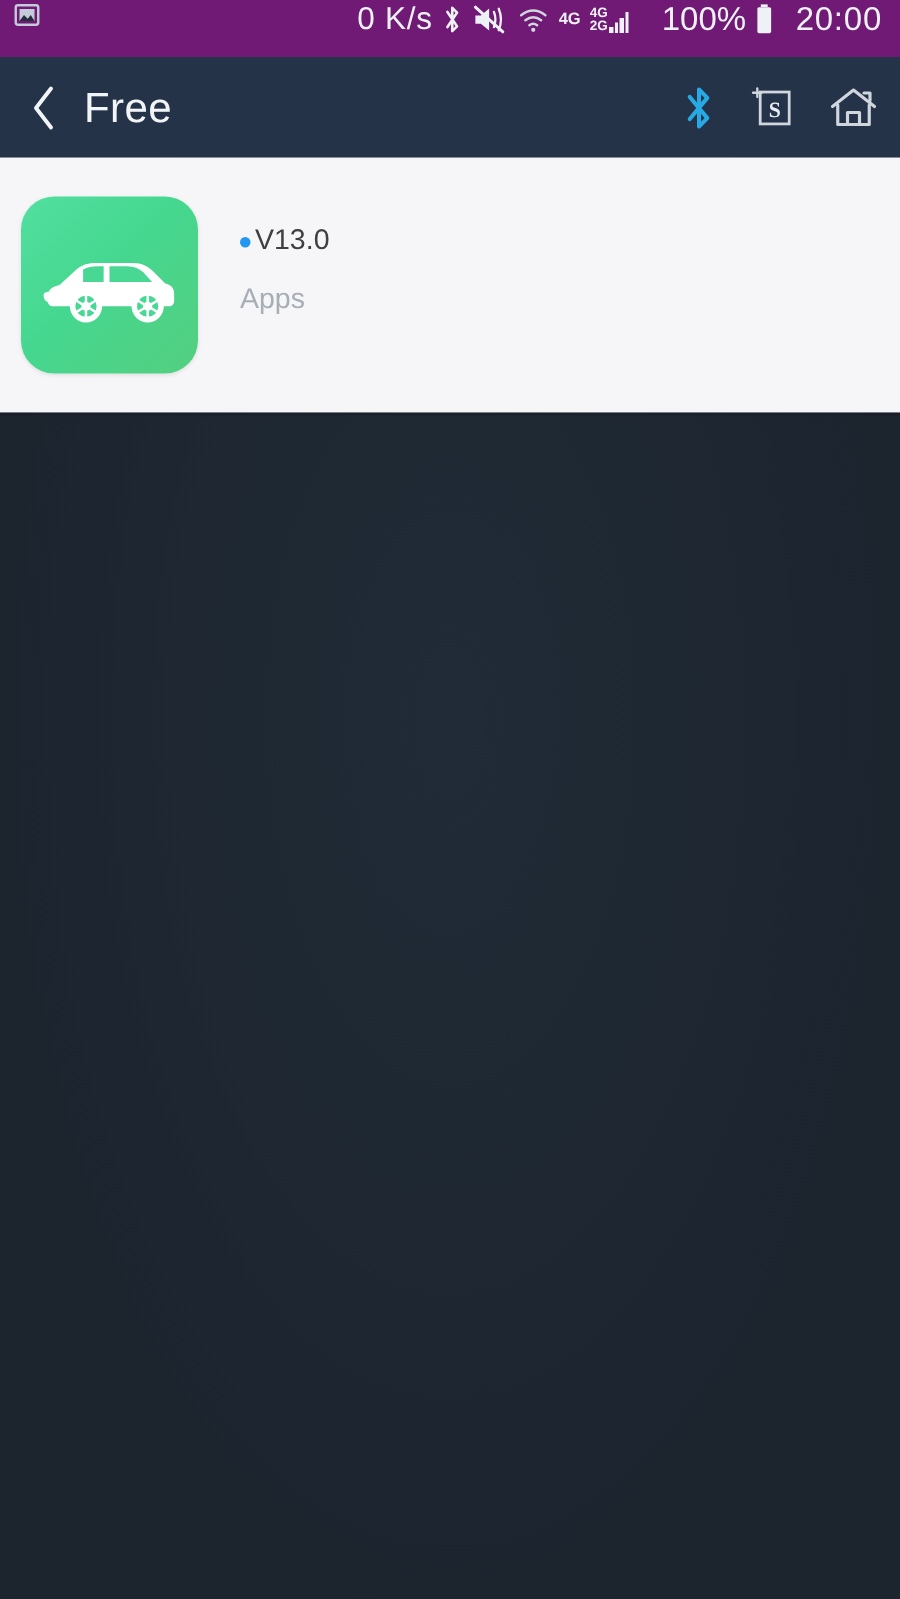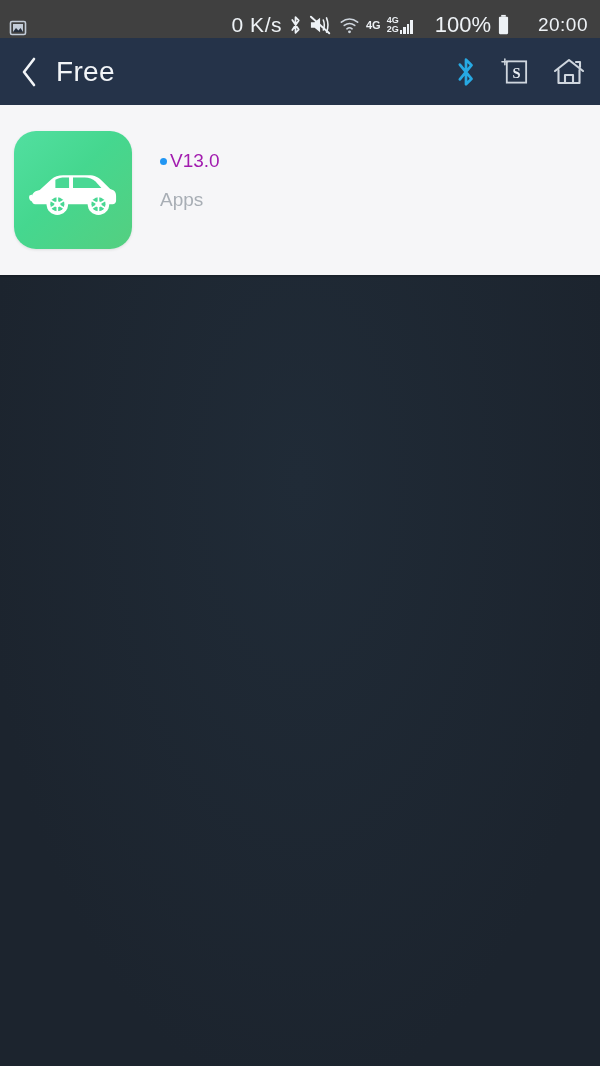--- a/index.html
+++ b/index.html
@@ -10,35 +10,35 @@
   }
   body {
     background:#1e2833;
     background-image:radial-gradient(ellipse at 50% 45%, #202b37 0%, #1c242e 75%);
     position:relative;
   }
 
   
   .status-bar{
     height:38px; width:100%;
-    background:#404040;
-    display:flex; align-items:flex-end;
+    background:#701a75;
+    display:flex; align-items:flex-start;
     padding:0 12px 0 8px;
     color:#e9edf2;
   }
   .status-left{ display:flex; align-items:center; }
   .status-right{
     margin-left:auto; display:flex; align-items:center; gap:6px;
   }
   .netspeed{
     font-size:21px; letter-spacing:.5px; color:#eef2f6;
     font-family:"Liberation Sans", sans-serif;
   }
   .battery-pct{ font-size:22px; color:#eef2f6; margin-left:16px; }
-  .clock{ font-size:19px; color:#eef2f6; margin-left:22px; letter-spacing:.5px; }
+  .clock{ font-size:22px; color:#eef2f6; margin-left:8px; letter-spacing:.5px; }
   .ic{ display:inline-flex; align-items:center; justify-content:center; }
 
   .sig-stack{ display:flex; align-items:flex-end; gap:1px; }
   .sig-labels{ display:flex; flex-direction:column; align-items:flex-start; line-height:1; }
   .sig-labels span{ font-size:9px; font-weight:bold; color:#eef2f6; }
   .bars{ display:flex; align-items:flex-end; gap:1px; height:14px; }
   .bars i{ width:2.5px; background:#eef2f6; display:block; }
   .bars i:nth-child(1){height:4px}
   .bars i:nth-child(2){height:7px}
   .bars i:nth-child(3){height:10px}
@@ -79,21 +79,21 @@
   .app-name{
     font-size:23px; font-weight:bold; color:#1b1b1b; letter-spacing:.2px;
   }
   .app-version{
     display:flex; align-items:center; margin-top:13px;
   }
   .ver-dot{
     width:7px; height:7px; border-radius:50%;
     background:#2196f3; display:block; margin-right:3px;
   }
-  .ver-text{ font-size:19px; color:#a21caf; }
+  .ver-text{ font-size:19px; color:#404040; }
   .app-price{ font-size:19px; color:#a8aeb5; margin-top:17px; }
 
   .list-shadow{ height:3px; width:100%;
     background:linear-gradient(to bottom, rgba(0,0,0,.22), rgba(0,0,0,0)); }
 </style>
 </head>
 <body>
 
 <div class="status-bar">
 

